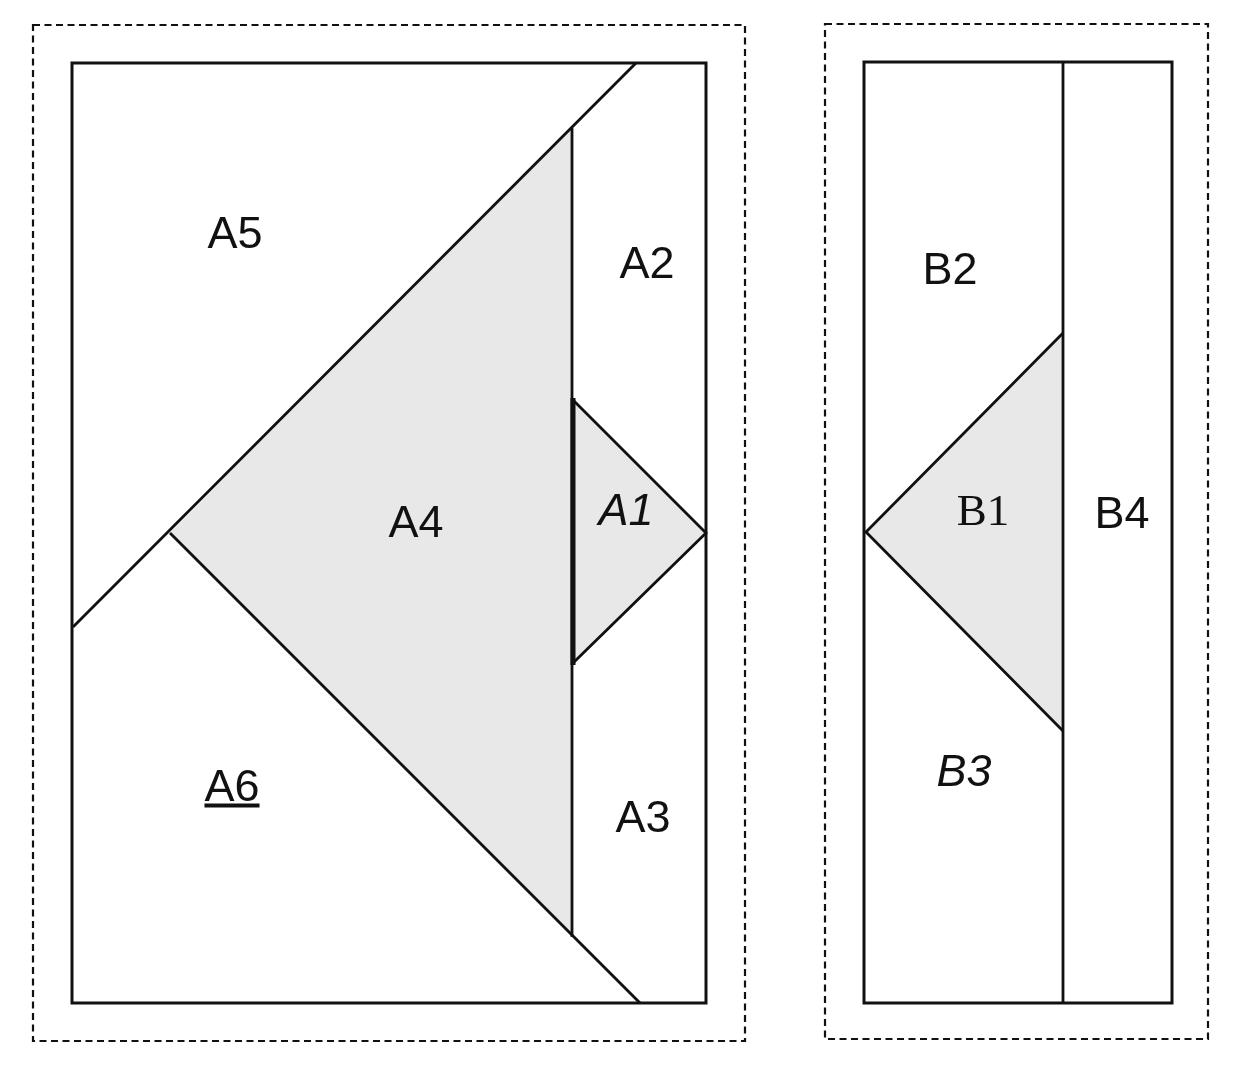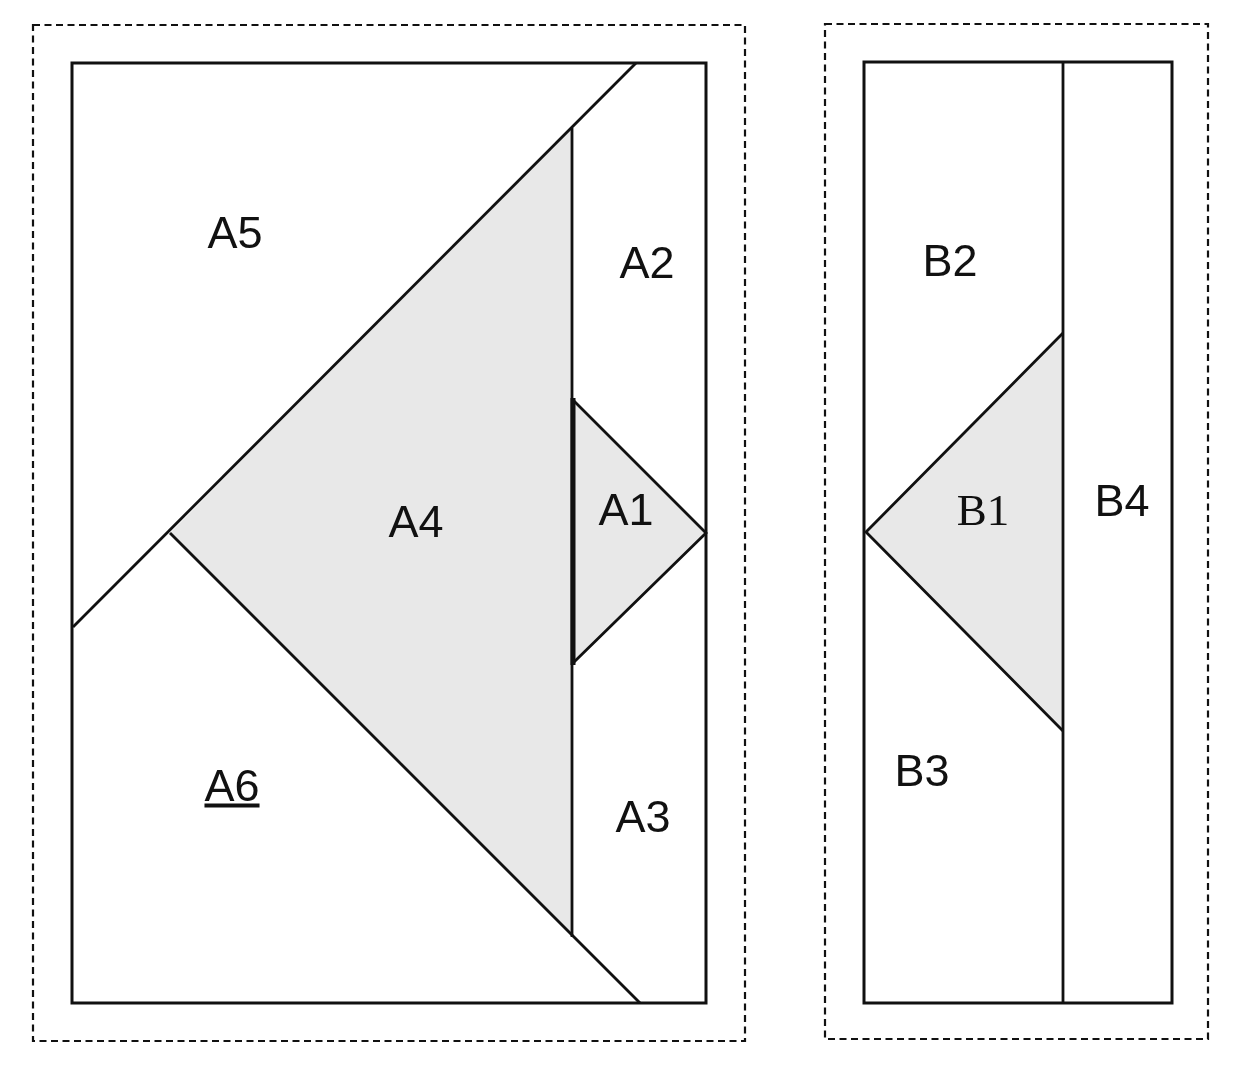--- a/index.html
+++ b/index.html
@@ -87,22 +87,22 @@
       <path class="block-outline" d="M864,62 H1172 V1003 H864 Z"></path>
       <path class="patch-shaded" d="M1063,333 V731 L866,532 Z"></path>
       <path class="seam" d="M1063,62 V1003"></path>
       <path class="seam" d="M1063,333 L866,532 L1063,731"></path>
     </g>
   </svg>
 
   <div class="region-label" style="left: 235px; top: 232px;">A5</div>
   <div class="region-label" style="left: 647px; top: 262px;">A2</div>
   <div class="region-label" style="left: 416px; top: 521px; text-align: center;">A4</div>
-  <div class="region-label" style="left: 626px; top: 509px;">A1</div>
+  <div class="region-label" style="left: 626px; top: 509px; font-style: italic;">A1</div>
   <div class="region-label" style="left: 232px; top: 785px; text-decoration: underline;">A6</div>
   <div class="region-label" style="left: 643px; top: 816px;">A3</div>
 
-  <div class="region-label" style="left: 950px; top: 260px;">B2</div>
+  <div class="region-label" style="left: 950px; top: 268px;">B2</div>
   <div class="region-label" style="left: 983px; top: 510px; font-family: Liberation Serif, serif;">B1</div>
-  <div class="region-label" style="left: 1122px; top: 500px;">B4</div>
-  <div class="region-label" style="left: 922px; top: 770px;">B3</div>
+  <div class="region-label" style="left: 1122px; top: 512px;">B4</div>
+  <div class="region-label" style="left: 964px; top: 770px; font-style: italic;">B3</div>
 
 </div>
 
 </body></html>

